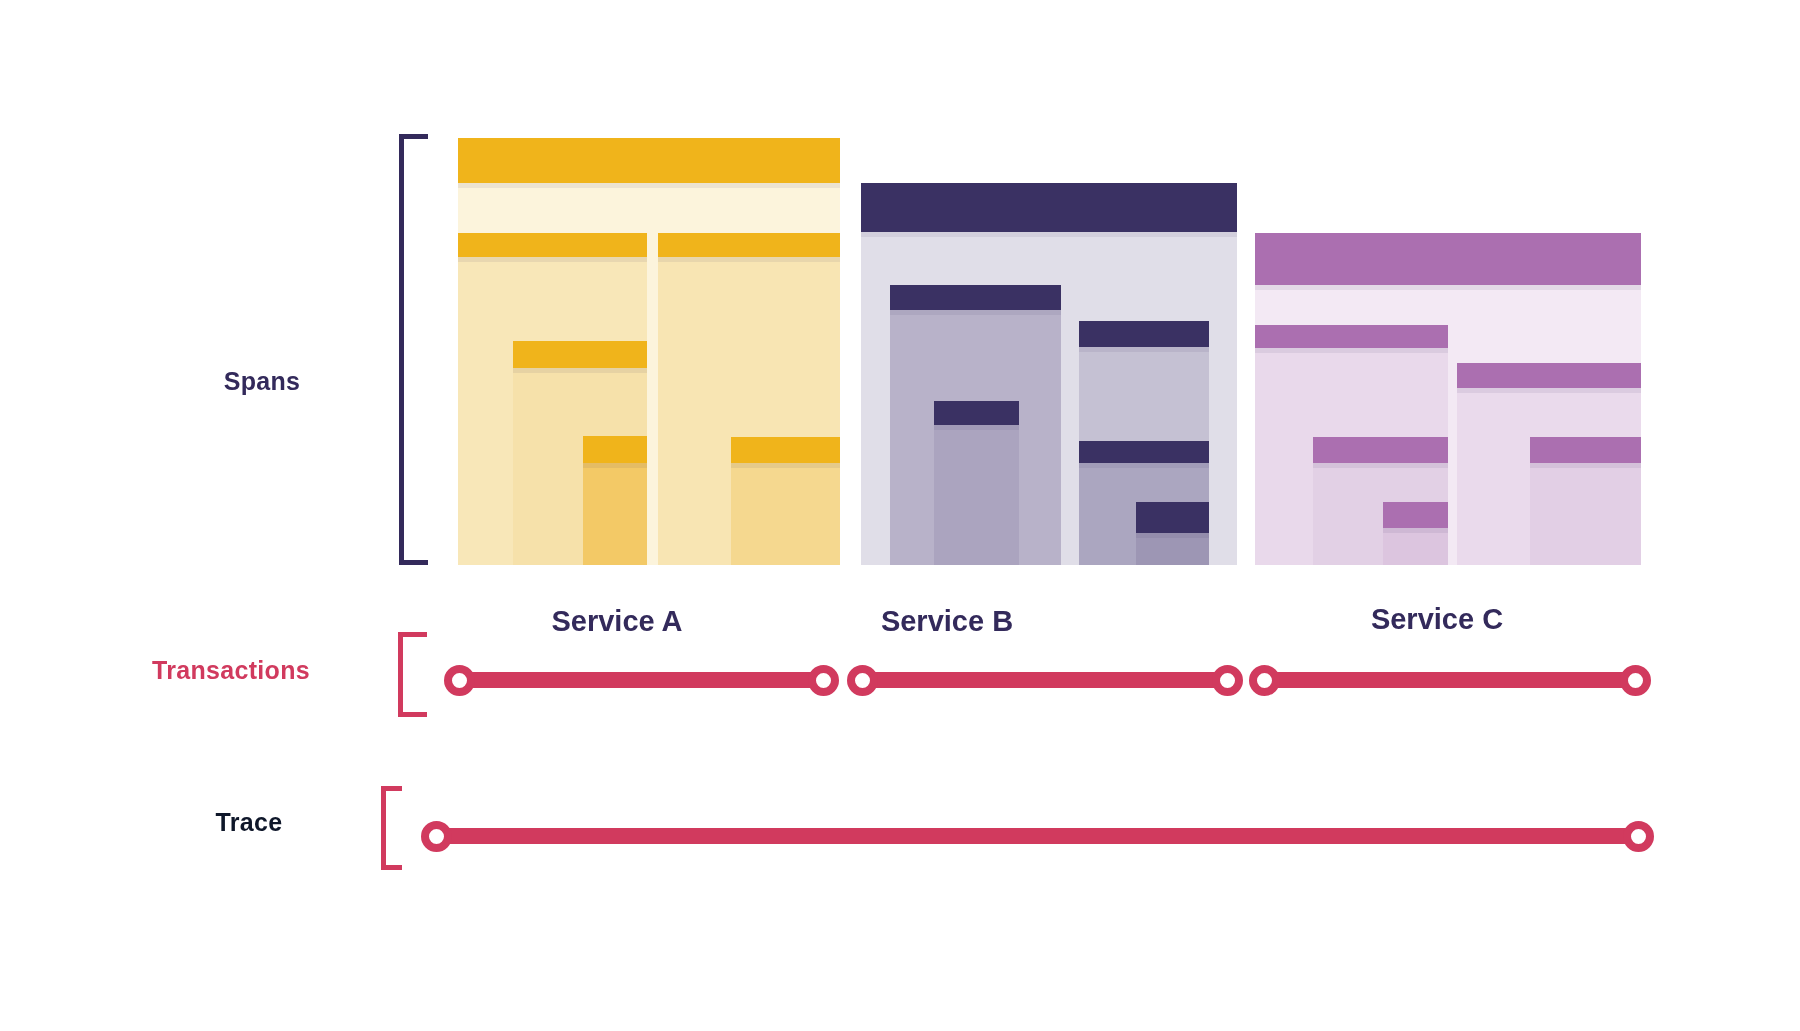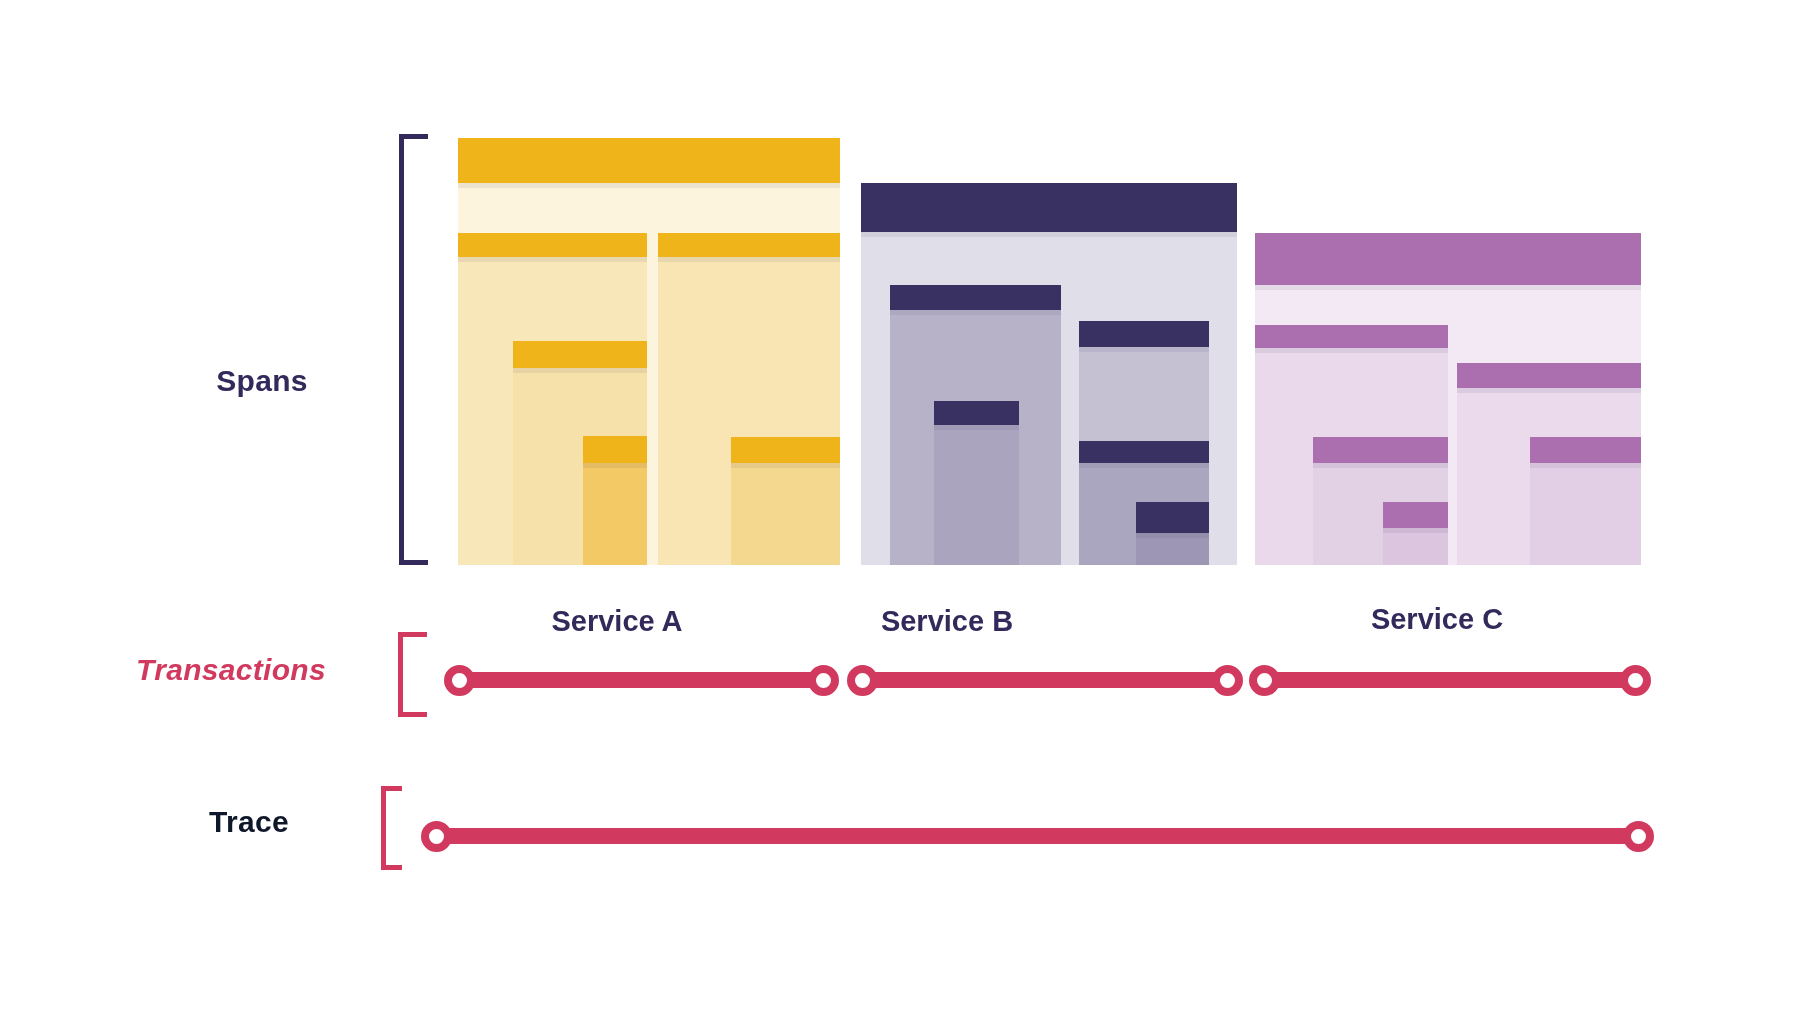--- a/index.html
+++ b/index.html
@@ -7,21 +7,21 @@
     position:relative;
     width:1800px; height:1031px;
     background:#ffffff;
     font-family:"Liberation Sans", sans-serif;
     overflow:hidden;
   }
   .row-label {
     position:absolute;
     transform:translate(-50%,-50%);
     font-weight:bold;
-    font-size:30px;
+    font-size:25px;
     letter-spacing:0.3px;
     white-space:nowrap;
   }
   .service-label {
     position:absolute;
     transform:translate(-50%,-50%);
     font-weight:bold;
     font-size:29px;
     white-space:nowrap;
   }
@@ -47,21 +47,21 @@
     border-radius:50%;
     background:#ffffff;
     box-sizing:content-box;
   }
 </style>
 </head>
 <body>
 
 <div id="canvas">
   <div class="row-label" id="label-spans" style="left: 262px; top: 381px; color: rgb(51, 42, 91);">Spans</div>
-  <div class="row-label" id="label-transactions" style="left: 231px; top: 670px; color: rgb(209, 58, 94); font-style: italic;">Transactions</div>
+  <div class="row-label" id="label-transactions" style="left: 231px; top: 670px; color: rgb(209, 58, 94);">Transactions</div>
   <div class="row-label" id="label-trace" style="left: 249px; top: 822px; color: #0f172a;">Trace</div>
   <div id="dynamic">
       <div class="bracket" style="left: 399px; top: 134px; width: 29px; height: 431px; color: rgb(51, 42, 91);"></div>
       <div class="bracket" style="left: 398px; top: 632px; width: 29px; height: 85px; color: rgb(209, 58, 94);"></div>
       <div class="bracket" style="left: 381px; top: 786px; width: 21px; height: 84px; color: rgb(209, 58, 94);"></div>
       <div class="block-bg" style="left: 458px; top: 183px; width: 382px; height: 382px; background: rgb(252, 244, 220);"></div>
       <div class="root-header" style="left: 458px; top: 138px; width: 382px; height: 45px; background: rgb(240, 180, 27);"></div>
       <div class="span-body" style="left: 458px; top: 257px; width: 189px; height: 308px; background: rgb(248, 231, 184);"></div>
       <div class="span-header" style="left: 458px; top: 233px; width: 189px; height: 24px; background: rgb(240, 180, 27);"></div>
       <div class="span-body" style="left: 513px; top: 368px; width: 134px; height: 197px; background: rgb(246, 225, 170);"></div>

